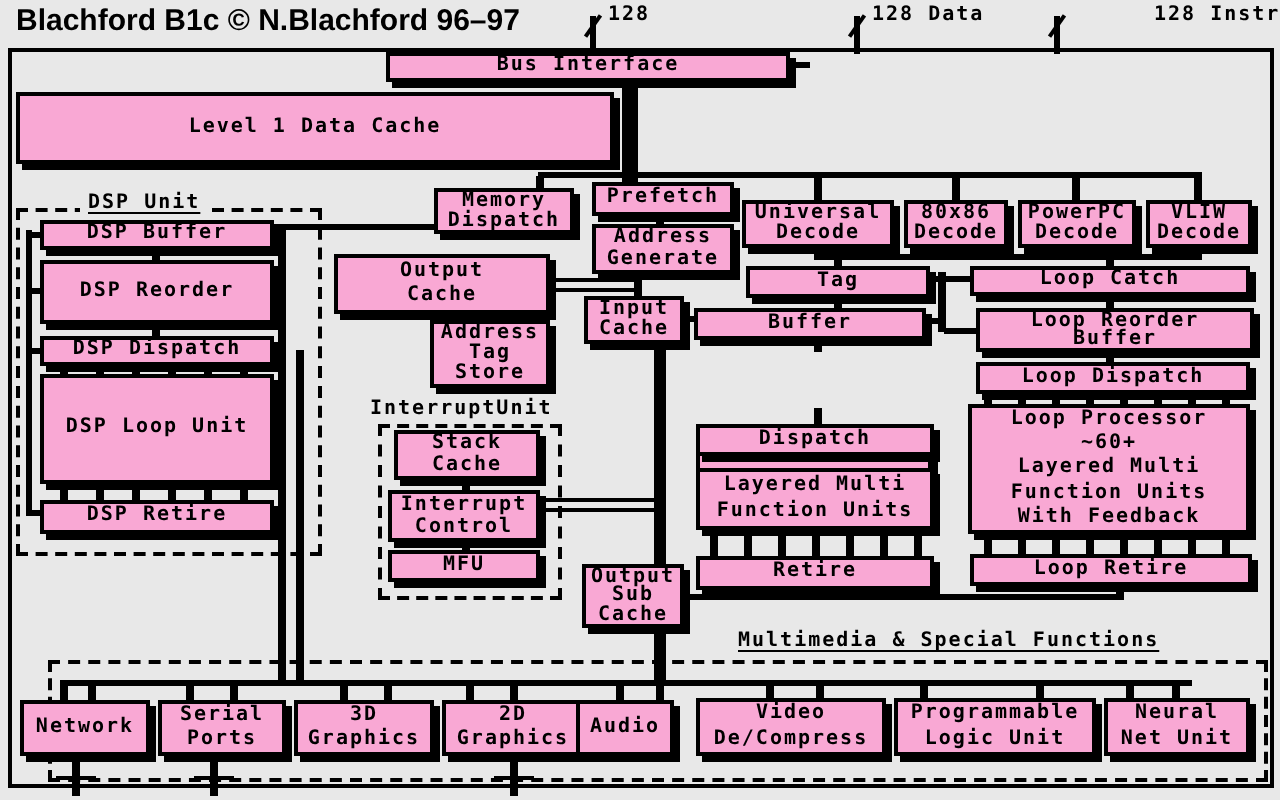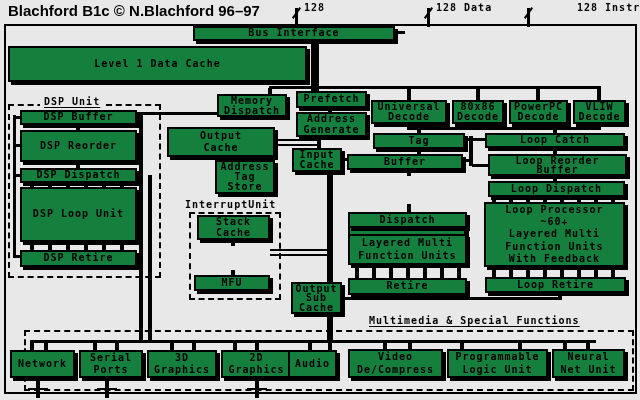--- a/index.html
+++ b/index.html
@@ -5,21 +5,21 @@
   html,body{margin:0;padding:0;}
   #stage{position:relative;width:640px;height:400px;background:#e8e8e8;overflow:hidden;
          font-family:"DejaVu Sans Mono",monospace;}
   .title{position:absolute;left:8px;top:2px;font-family:"Liberation Sans",sans-serif;
          font-weight:bold;font-size:15px;color:#000;z-index:4;}
   .frame{position:absolute;left:4px;top:24px;width:629px;height:366px;
          border:2px solid #000;z-index:0;}
   .ln{position:absolute;background:#000;z-index:2;}
   .comb{position:absolute;z-index:2;}
   .dashed{position:absolute;border:2px dashed #000;z-index:1;}
-  .box{position:absolute;box-sizing:border-box;border:2px solid #000;background:#15803d;
+  .box{position:absolute;box-sizing:border-box;border:2px solid #000;background:#f9a8d4;
        box-shadow:3px 3px 0 0 #000;display:flex;flex-direction:column;justify-content:center;
        align-items:center;text-align:center;font-weight:bold;font-size:10px;line-height:10.5px;
        letter-spacing:1px;color:#000;z-index:3;}
   .box span{display:block;white-space:nowrap;}
   .slabel{position:absolute;font-weight:bold;font-size:10px;letter-spacing:1px;color:#000;
           background:#e8e8e8;padding:0 4px;z-index:4;white-space:nowrap;text-underline-offset:2px;}
   .buslabel{position:absolute;font-weight:bold;font-size:10px;letter-spacing:1px;color:#000;z-index:4;white-space:nowrap;}
   .slash{position:absolute;width:13px;height:2px;background:#000;transform:rotate(-55deg);z-index:4;}
 </style>
 </head>
@@ -211,20 +211,24 @@
     <div class="box" style="left: 20px; top: 187px; width: 117px; height: 55px;">
       <span>DSP Loop Unit</span>
     </div>
     <div class="box" style="left: 20px; top: 250px; width: 117px; height: 17px;">
       <span>DSP Retire</span>
     </div>
     <div class="box" style="left: 197px; top: 215px; width: 73px; height: 25px; line-height: 10.5px;">
       <span>Stack</span>
       <span>Cache</span>
     </div>
+    <div class="box" style="left: 194px; top: 245px; width: 76px; height: 26px; line-height: 11px;">
+      <span>Interrupt</span>
+      <span>Control</span>
+    </div>
     <div class="box" style="left: 194px; top: 275px; width: 76px; height: 16px;">
       <span>MFU</span>
     </div>
     <div class="box" style="left: 291px; top: 282px; width: 51px; height: 32px; line-height: 9.33333px;">
       <span>Output</span>
       <span>Sub</span>
       <span>Cache</span>
     </div>
     <div class="box" style="left: 10px; top: 350px; width: 65px; height: 28px;">
       <span>Network</span>

